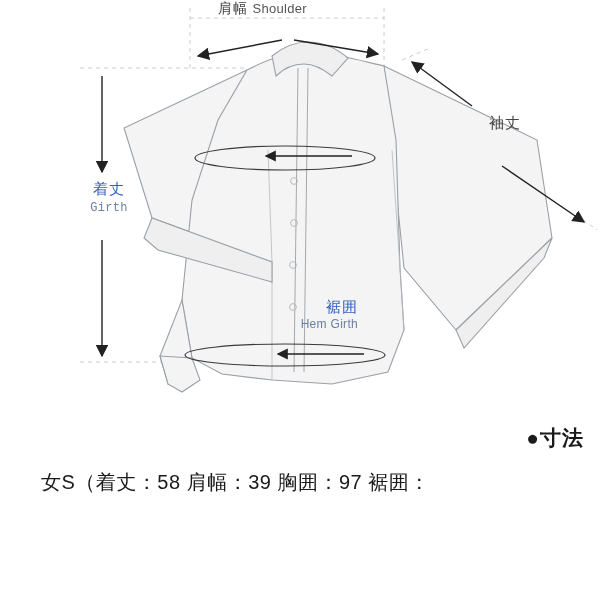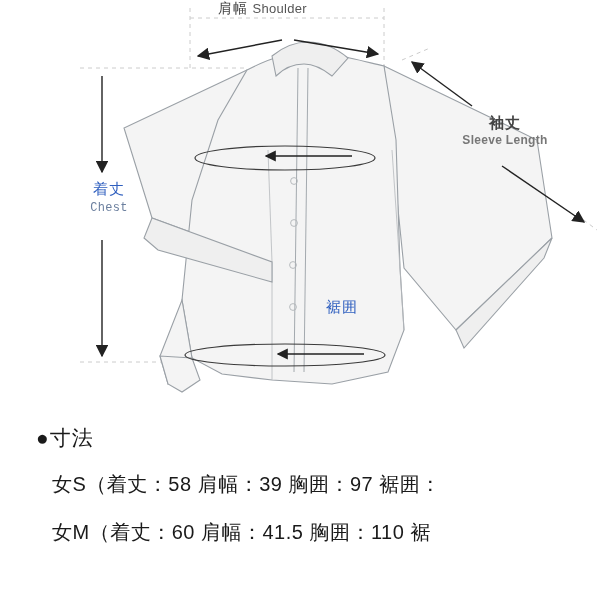--- a/index.html
+++ b/index.html
@@ -54,44 +54,45 @@
   .lbl.blue .en { color: #6b7f9e; }
   .lbl.gray .jp { color: #444444; }
   .lbl.gray .en { color: #777777; }
 
   #lbl-shoulder { left: 186px; top: -2px; }
   #lbl-shoulder .jp, #lbl-shoulder .en { display: inline; }
   #lbl-shoulder .jp { font-size: 14px; color: #444; }
   #lbl-shoulder .en { font-size: 13px; color: #555; }
 
   #lbl-chest { left: 196px; top: 104px; width: 130px; }
-  #lbl-sleeve { left: 413px; top: 114px; width: 120px; font-weight: bold; }
+  #lbl-sleeve { left: 413px; top: 114px; width: 120px; }
   #lbl-length { left: 38px; top: 182px; width: 78px; font-family: Liberation Mono, monospace; }
   #lbl-hem { left: 196px; top: 298px; width: 130px; text-align: right; }
 
   
   #textblock {
     position: absolute;
     left: 36px;
     top: 424px;
     width: 548px;
   }
   #dim-title {
     font-size: 21px;
     color: #1a1a1a;
     margin: 0 0 14px 0;
     letter-spacing: 1px;
-    font-weight: normal;
+    font-weight: bold;
+    text-align: right;
   }
   .size-line {
     font-size: 20px;
     line-height: 1.62;
     color: #1a1a1a;
     letter-spacing: 0.5px;
-    margin: 16px;
+    margin: 5px;
     font-weight: normal;
   }
 </style>
 </head>
 <body>
 
 <div id="page">
 
   <div id="diagram">
     <svg width="608" height="412" viewBox="0 0 608 412" xmlns="http://www.w3.org/2000/svg">
@@ -172,32 +173,31 @@
     </svg>
 
     <div class="lbl gray" id="lbl-shoulder">
       <span class="jp">肩幅</span>
       <span class="en">Shoulder</span>
     </div>
 
 
     <div class="lbl gray" id="lbl-sleeve">
       <span class="jp">袖丈</span>
-      <span class="en">Sleeve Length</span>
     </div>
 
     <div class="lbl blue" id="lbl-length">
       <span class="jp">着丈</span>
-      <span class="en">Chest</span>
+      <span class="en">Girth</span>
     </div>
 
     <div class="lbl blue" id="lbl-hem">
       <span class="jp">裾囲</span>
+      <span class="en">Hem Girth</span>
     </div>
   </div>
 
   <div id="textblock">
     <p id="dim-title">●寸法</p>
     <p class="size-line">女S（着丈：58 肩幅：39 胸囲：97 裾囲：</p>
-    <p class="size-line">女M（着丈：60 肩幅：41.5 胸囲：110 裾</p>
   </div>
 
 </div>
 
 </body></html>

